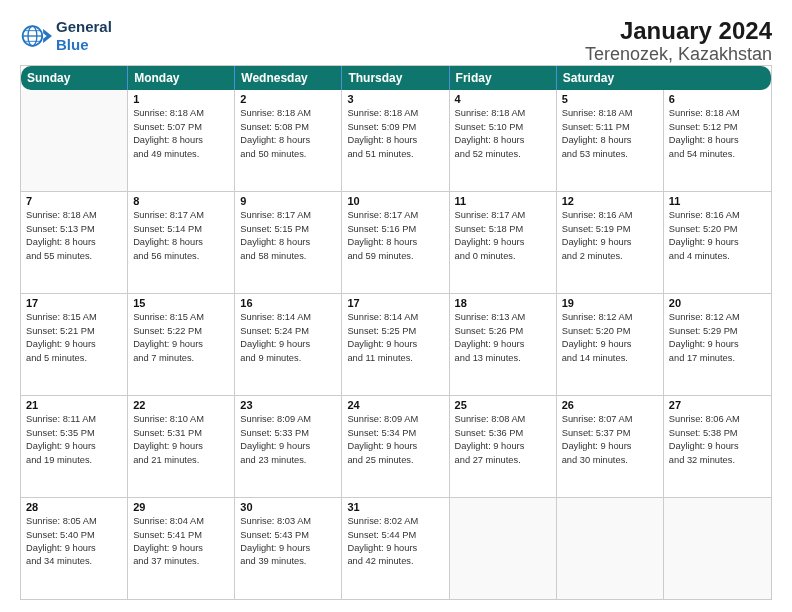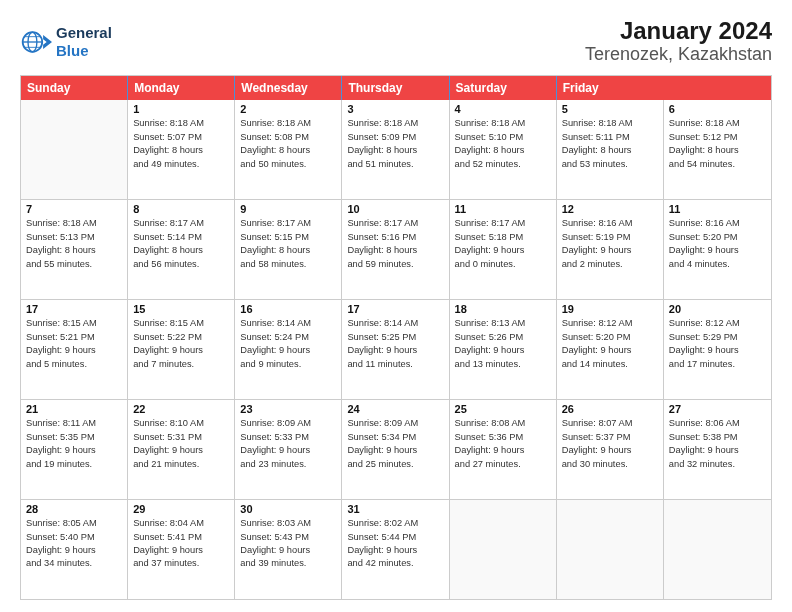--- a/index.html
+++ b/index.html
@@ -13,22 +13,21 @@
     .page {
       width: 792px;
       height: 612px;
       padding: 18px 20px 12px 20px;
       display: flex;
       flex-direction: column;
     }
     .header {
       display: flex;
       justify-content: space-between;
-      align-items: center;
-      margin-bottom: 10px;
+      align-items: flex-start;
     }
     .logo {
       display: flex;
       align-items: center;
       gap: 4px;
     }
     .logo-text {
       font-size: 15px;
       font-weight: bold;
       color: #1a3a5c;
@@ -54,21 +53,22 @@
     }
     .calendar {
       flex: 1;
       display: flex;
       flex-direction: column;
       border: 1px solid #ccc;
     }
     .cal-header {
       display: grid;
       grid-template-columns: repeat(7, 1fr);
-      background: #ef4444;
+      background: #0f766e;
+      border-radius: 10px;
     }
     .cal-header-cell {
       color: #fff;
       font-size: 12px;
       font-weight: bold;
       padding: 5px 6px;
       border-right: 1px solid #4a90d9;
       text-align: left;
     }
     .cal-header-cell:last-child { border-right: none; }
@@ -135,22 +135,22 @@
     </div>
   </div>
 
   <div class="calendar">
     <div class="cal-header">
 
     <div class="cal-header-cell">Sunday</div>
         <div class="cal-header-cell">Monday</div>
         <div class="cal-header-cell">Wednesday</div>
         <div class="cal-header-cell">Thursday</div>
+        <div class="cal-header-cell">Friday</div>
         <div class="cal-header-cell">Saturday</div>
-        <div class="cal-header-cell">Friday</div>
       </div>
     <div class="cal-body">
 
     <div class="cal-row">
           <div class="cal-cell empty"></div>
           <div class="cal-cell">
         <div class="day-num">1</div>
         <div class="cell-line">Sunrise: 8:18 AM</div>
         <div class="cell-line">Sunset: 5:07 PM</div>
         <div class="cell-line">Daylight: 8 hours</div>

